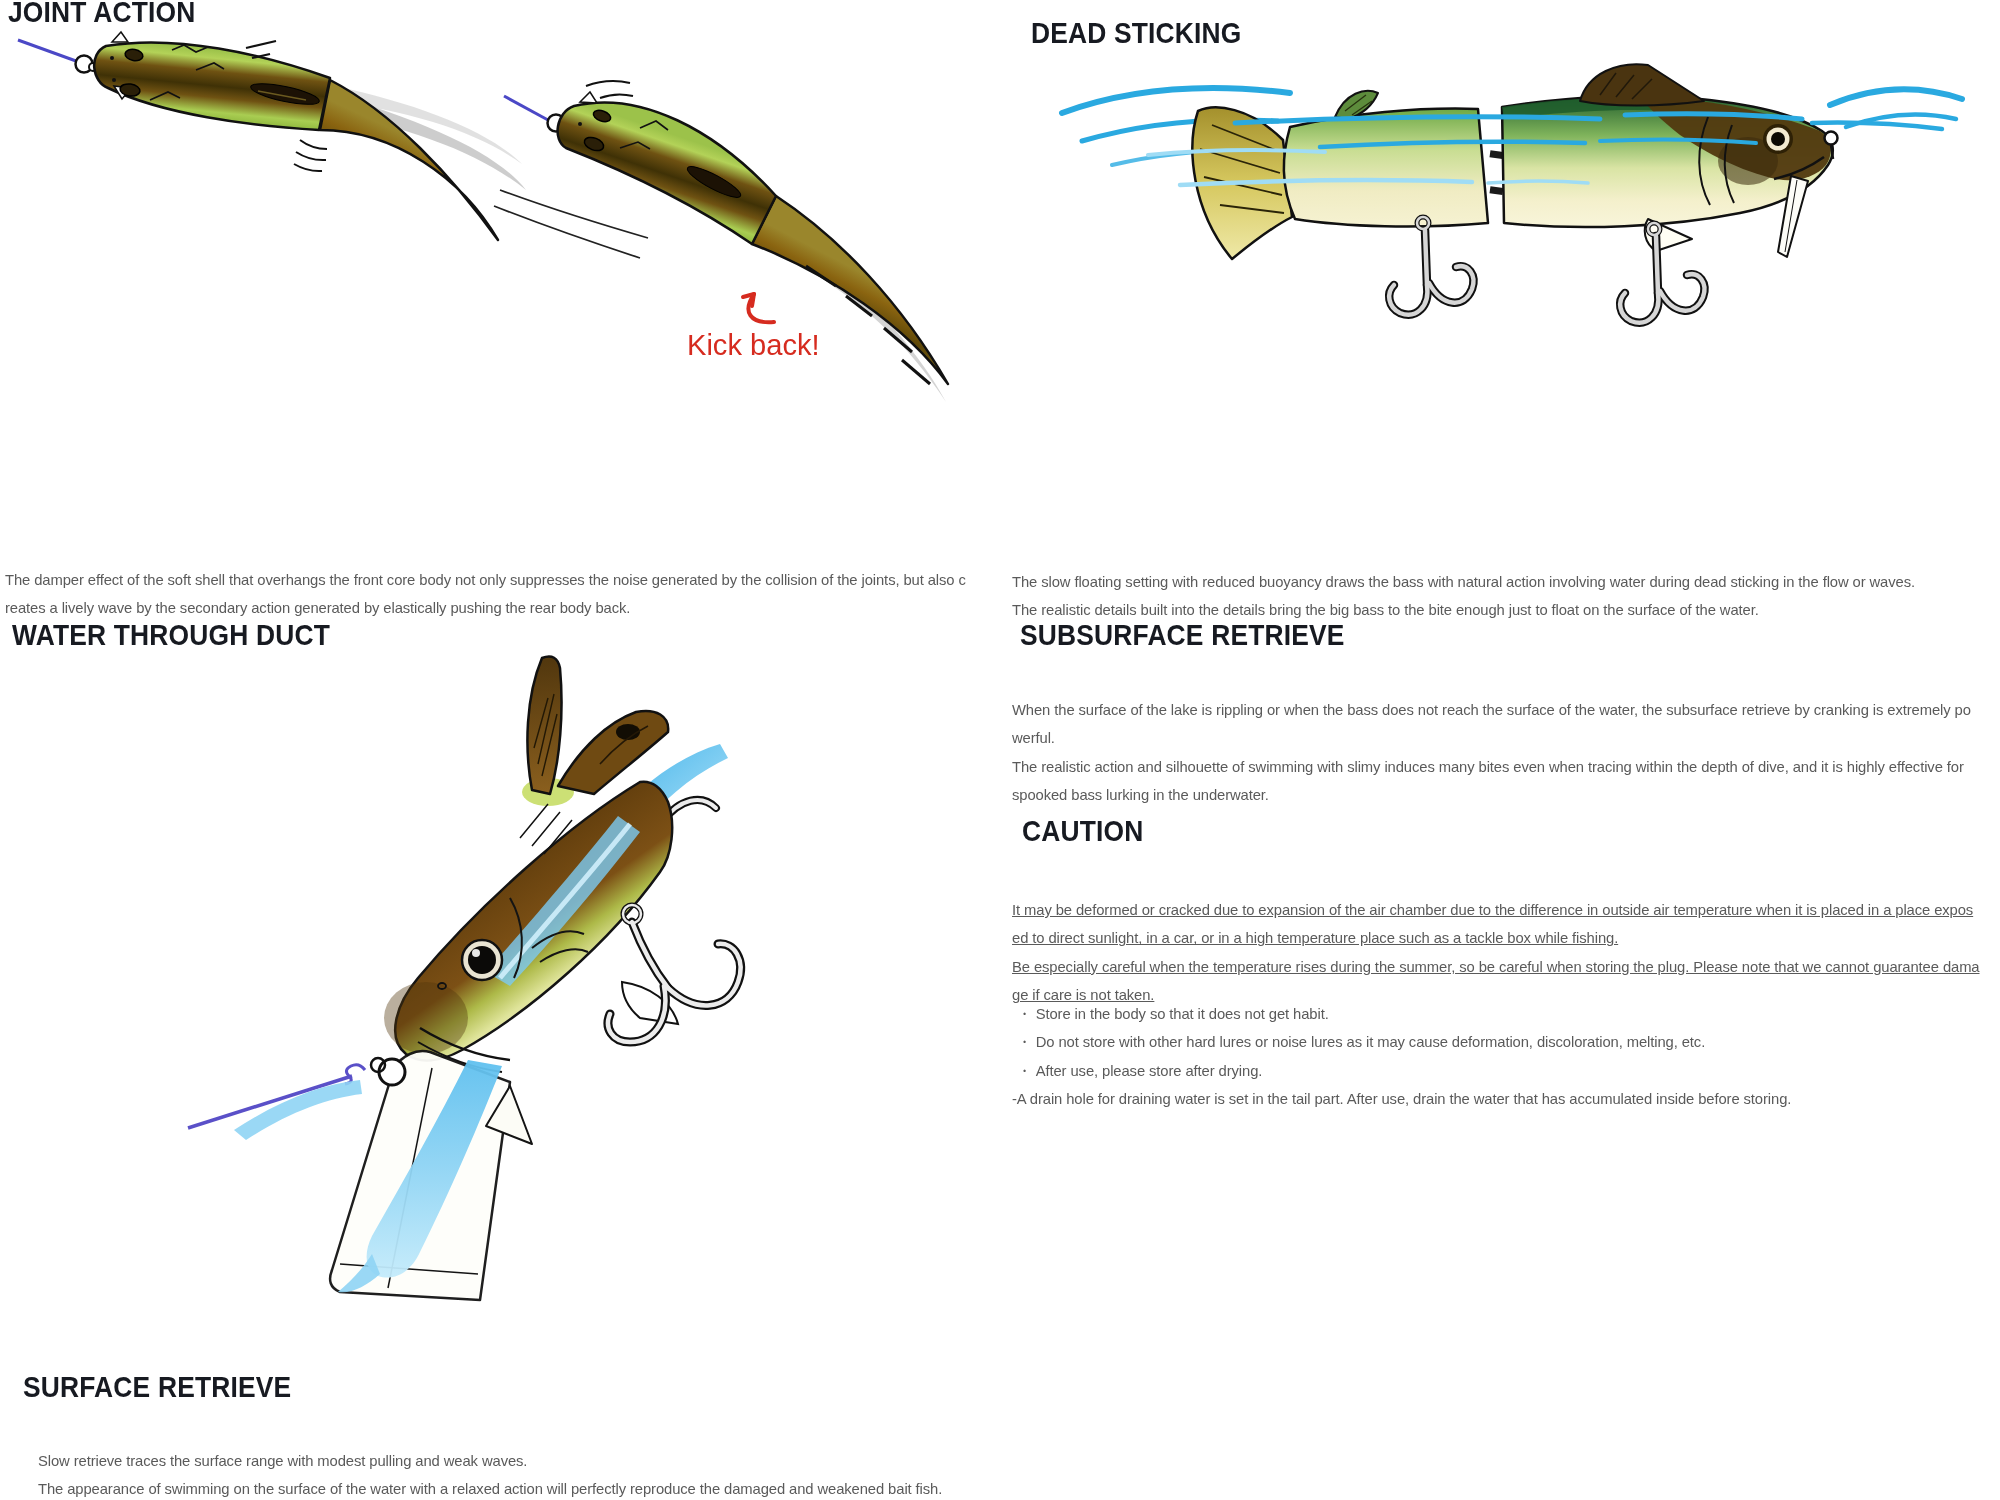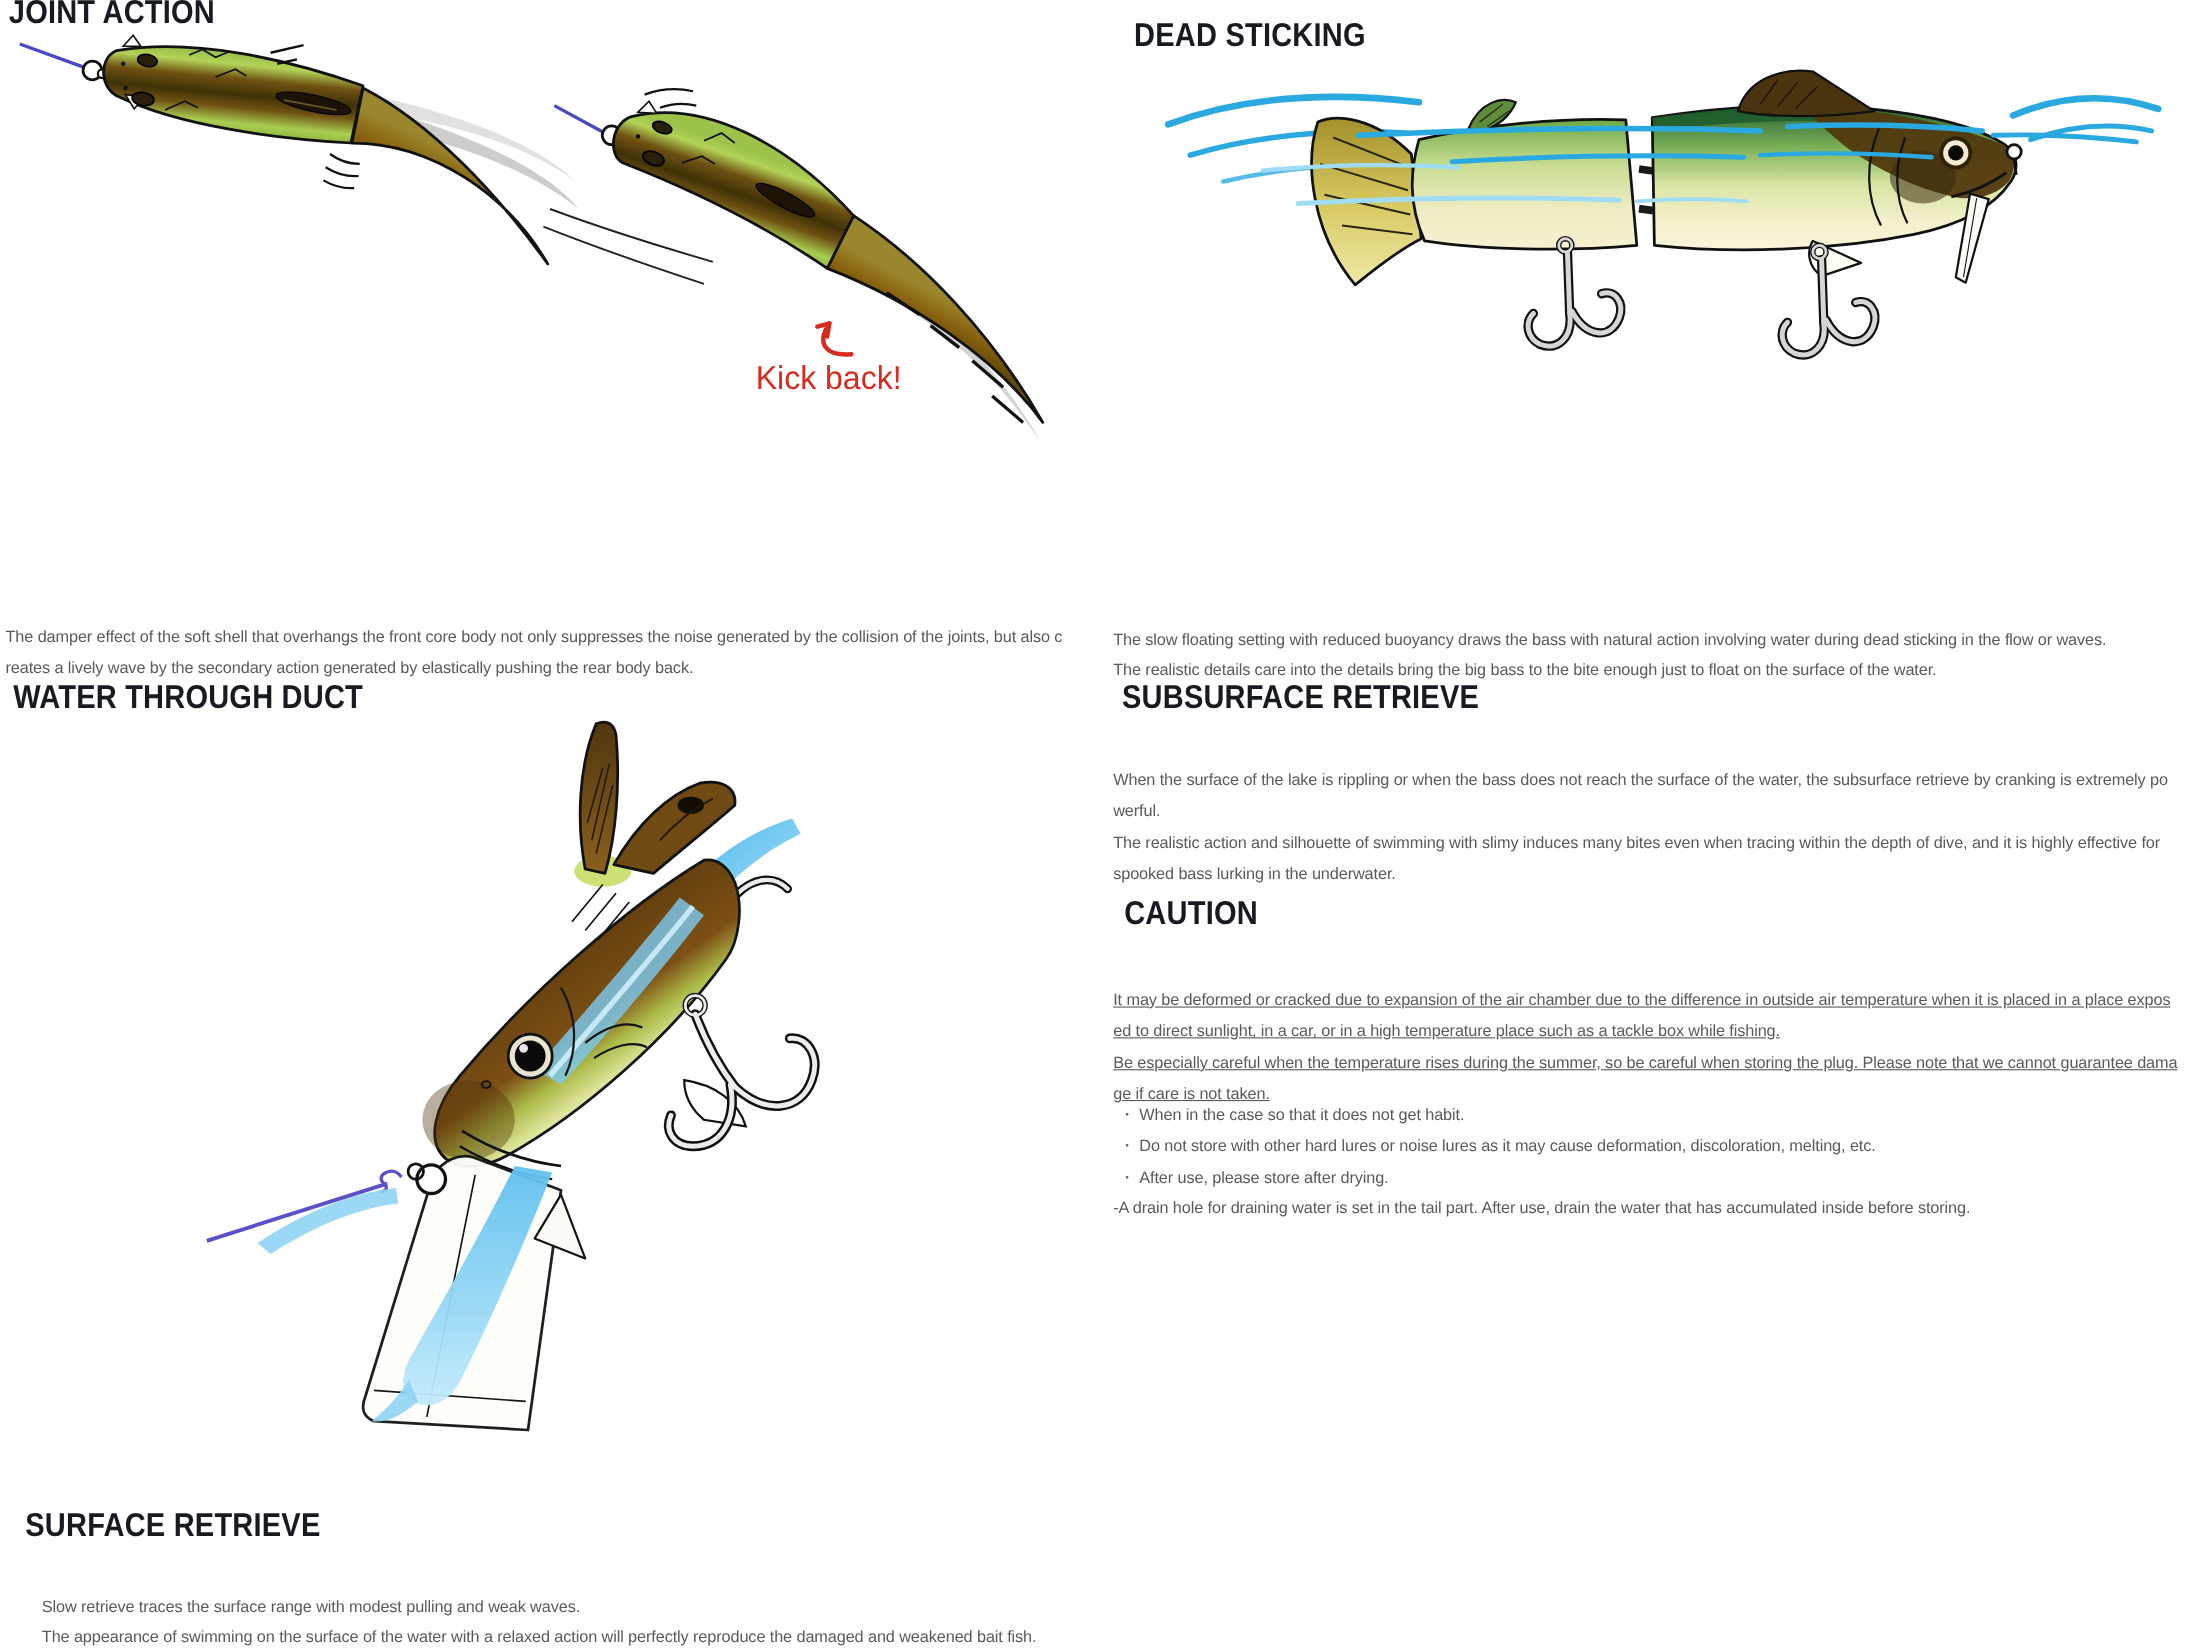--- a/index.html
+++ b/index.html
@@ -335,38 +335,38 @@
       <path d="M772,68 Q836,66 902,74" stroke="#2aa9e0" stroke-width="4.5"></path>
       <path d="M280,92 Q420,84 545,88" stroke="#2aa9e0" stroke-width="4.5"></path>
       <path d="M560,86 Q640,82 716,88" stroke="#2aa9e0" stroke-width="4"></path>
       <path d="M108,100 Q190,92 285,97" stroke="#9fdcf5" stroke-width="4"></path>
       <path d="M140,130 Q300,122 432,127" stroke="#9fdcf5" stroke-width="4.5"></path>
       <path d="M448,128 Q500,124 548,128" stroke="#9fdcf5" stroke-width="3.5"></path>
     </g>
   </svg>
 
   <p class="para" style="left:1012px;top:545px;">The slow floating setting with reduced buoyancy draws the bass with natural action involving water during dead sticking in the flow or waves.
-The realistic details care into the details bring the big bass to the bite enough just to float on the surface of the water.</p>
+The realistic details built into the details bring the big bass to the bite enough just to float on the surface of the water.</p>
 
   <h2 class="h2" style="left:1020px;top:618px;">SUBSURFACE RETRIEVE</h2>
   <p class="para" style="left:1012px;top:673px;">When the surface of the lake is rippling or when the bass does not reach the surface of the water, the subsurface retrieve by cranking is extremely po
 werful.
 The realistic action and silhouette of swimming with slimy induces many bites even when tracing within the depth of dive, and it is highly effective for
 spooked bass lurking in the underwater.</p>
 
   <h2 class="h2" style="left:1022px;top:814px;">CAUTION</h2>
   <p class="para" style="left:1012px;top:873px;text-decoration:underline;">It may be deformed or cracked due to expansion of the air chamber due to the difference in outside air temperature when it is placed in a place expos
 ed to direct sunlight, in a car, or in a high temperature place such as a tackle box while fishing.
 Be especially careful when the temperature rises during the summer, so be careful when storing the plug. Please note that we cannot guarantee dama
 ge if care is not taken.</p>
 
   <div class="bullets" style="left:1012px;top:1000px;">
     <div class="brow">
       <span class="bmark">・</span>
-      <span>When in the case so that it does not get habit.</span>
+      <span>Store in the body so that it does not get habit.</span>
     </div>
     <div class="brow">
       <span class="bmark">・</span>
       <span>Do not store with other hard lures or noise lures as it may cause deformation, discoloration, melting, etc.</span>
     </div>
     <div class="brow">
       <span class="bmark">・</span>
       <span>After use, please store after drying.</span>
     </div>
     <div class="brow">

